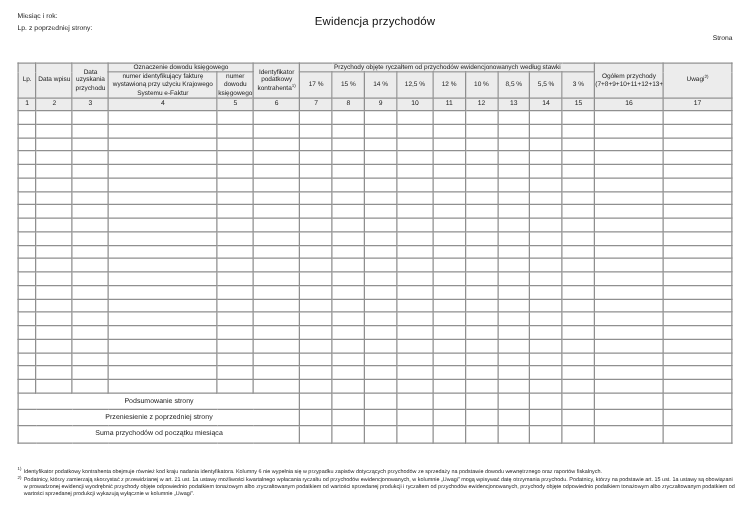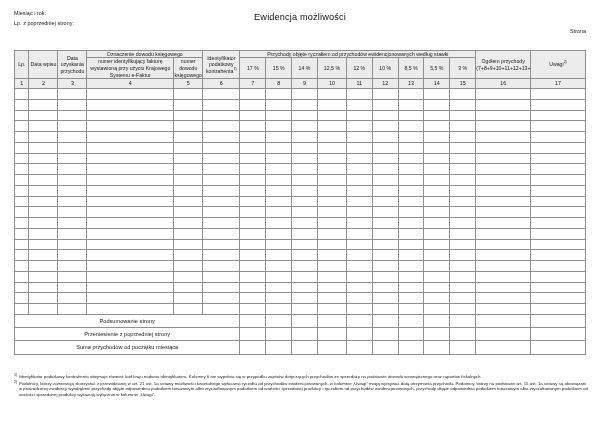--- a/index.html
+++ b/index.html
@@ -144,21 +144,21 @@
 </head>
 <body>
 
 <div class="page">
 
   <div class="topbar">
     <div class="meta-left">
       <div>Miesiąc i rok:</div>
       <div>Lp. z poprzedniej strony:</div>
     </div>
-    <div class="doc-title">Ewidencja możliwości</div>
+    <div class="doc-title">Ewidencja przychodów</div>
     <div class="meta-right">Strona</div>
   </div>
 
   <table class="ewid">
     <colgroup>
       <col style="width:14px">
       <col style="width:28px">
       <col style="width:28px">
       <col style="width:84px">
       <col style="width:28px">

